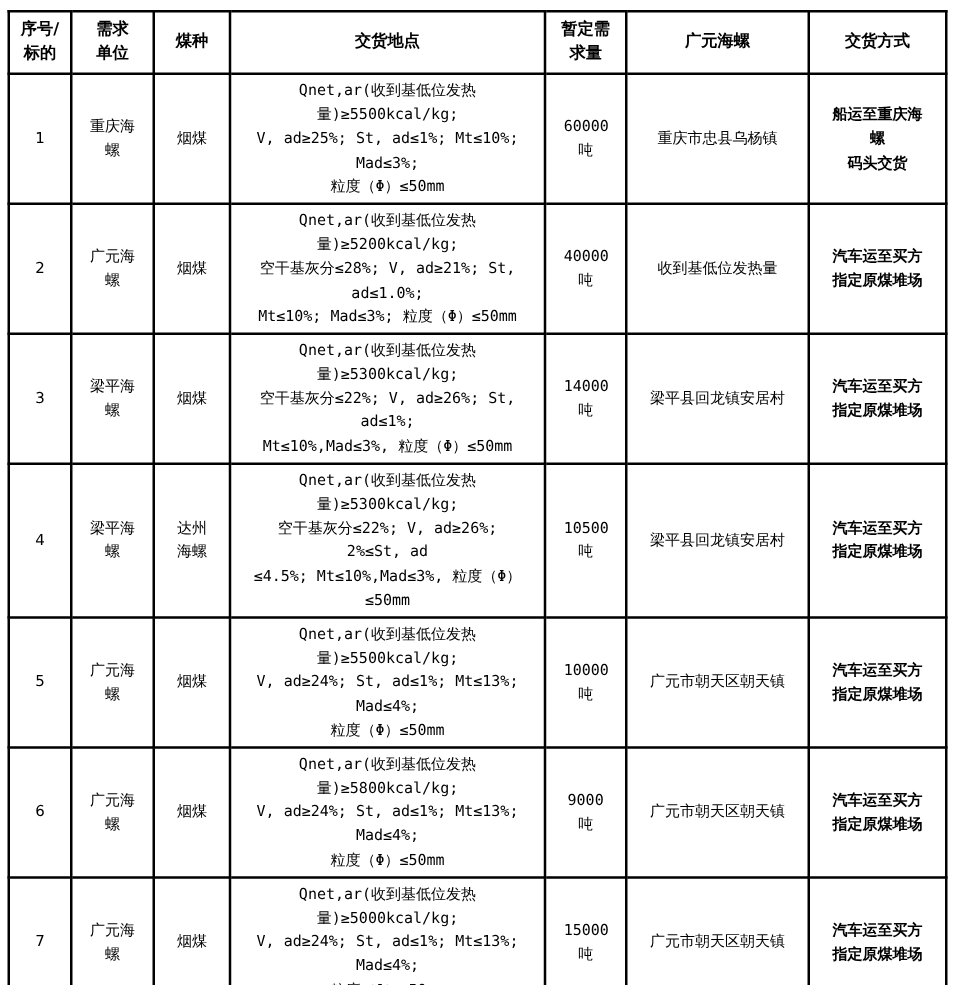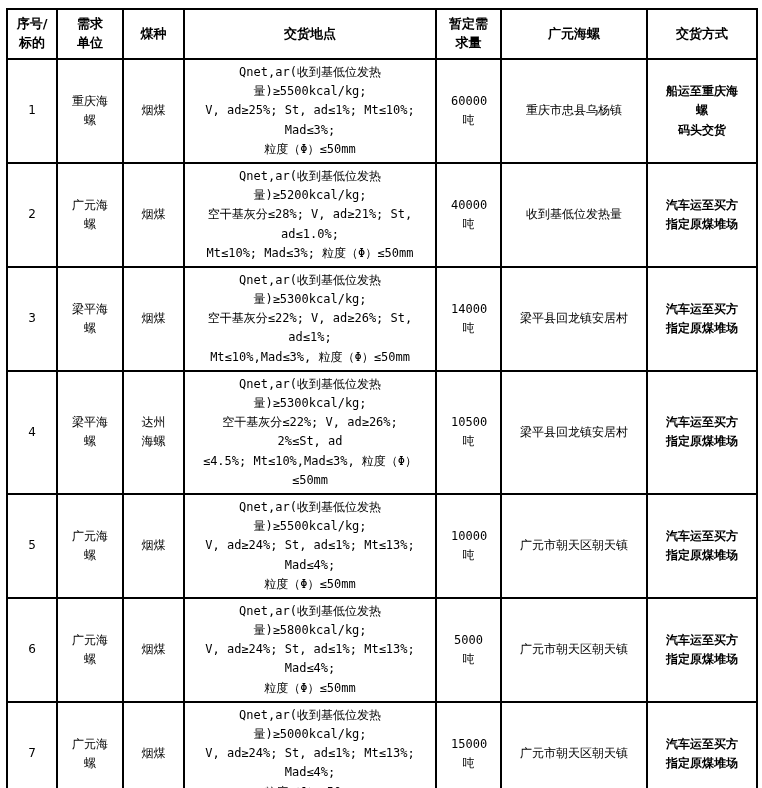--- a/index.html
+++ b/index.html
@@ -153,21 +153,21 @@
           <td class="delivery">汽车运至买方
 指定原煤堆场</td>
         </tr>
         <tr>
           <td>6</td>
           <td>广元海螺</td>
           <td>烟煤</td>
           <td class="quality">Qnet,ar(收到基低位发热量)≥5800kcal/kg;
 V, ad≥24%; St, ad≤1%; Mt≤13%; Mad≤4%;
 粒度（Φ）≤50mm</td>
-          <td class="qty">5000 吨</td>
+          <td class="qty">9000 吨</td>
           <td>广元市朝天区朝天镇</td>
           <td class="delivery">汽车运至买方
 指定原煤堆场</td>
         </tr>
         <tr>
           <td>7</td>
           <td>广元海螺</td>
           <td>烟煤</td>
           <td class="quality">Qnet,ar(收到基低位发热量)≥5000kcal/kg;
 V, ad≥24%; St, ad≤1%; Mt≤13%; Mad≤4%;

